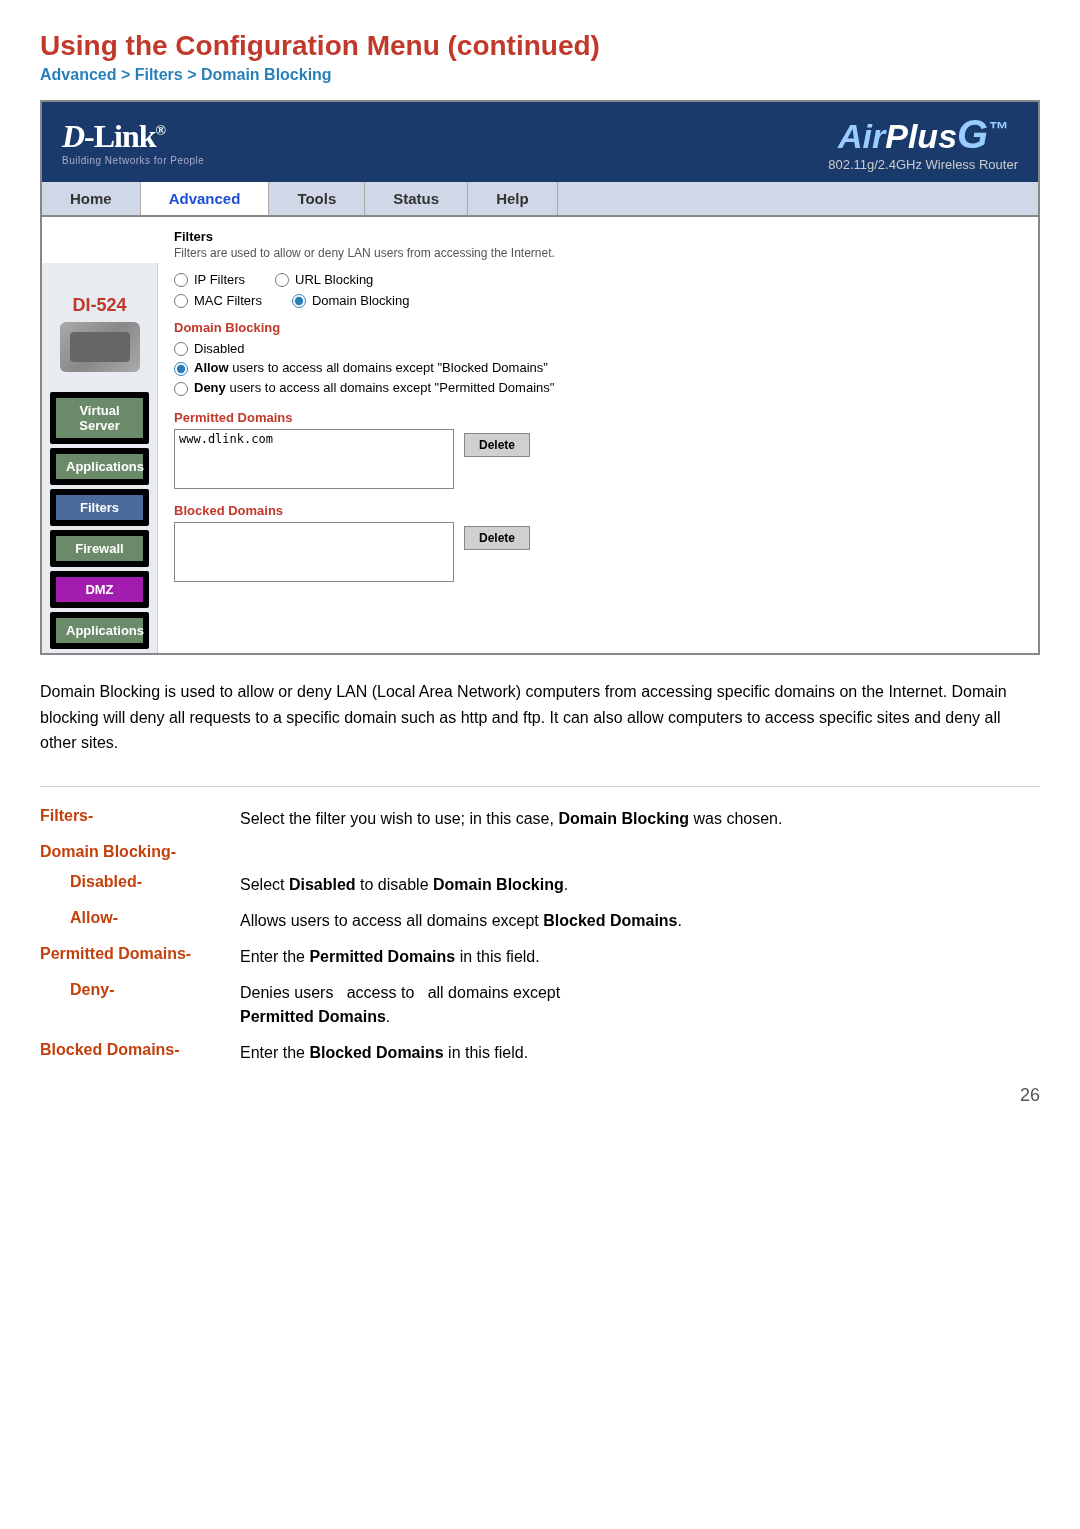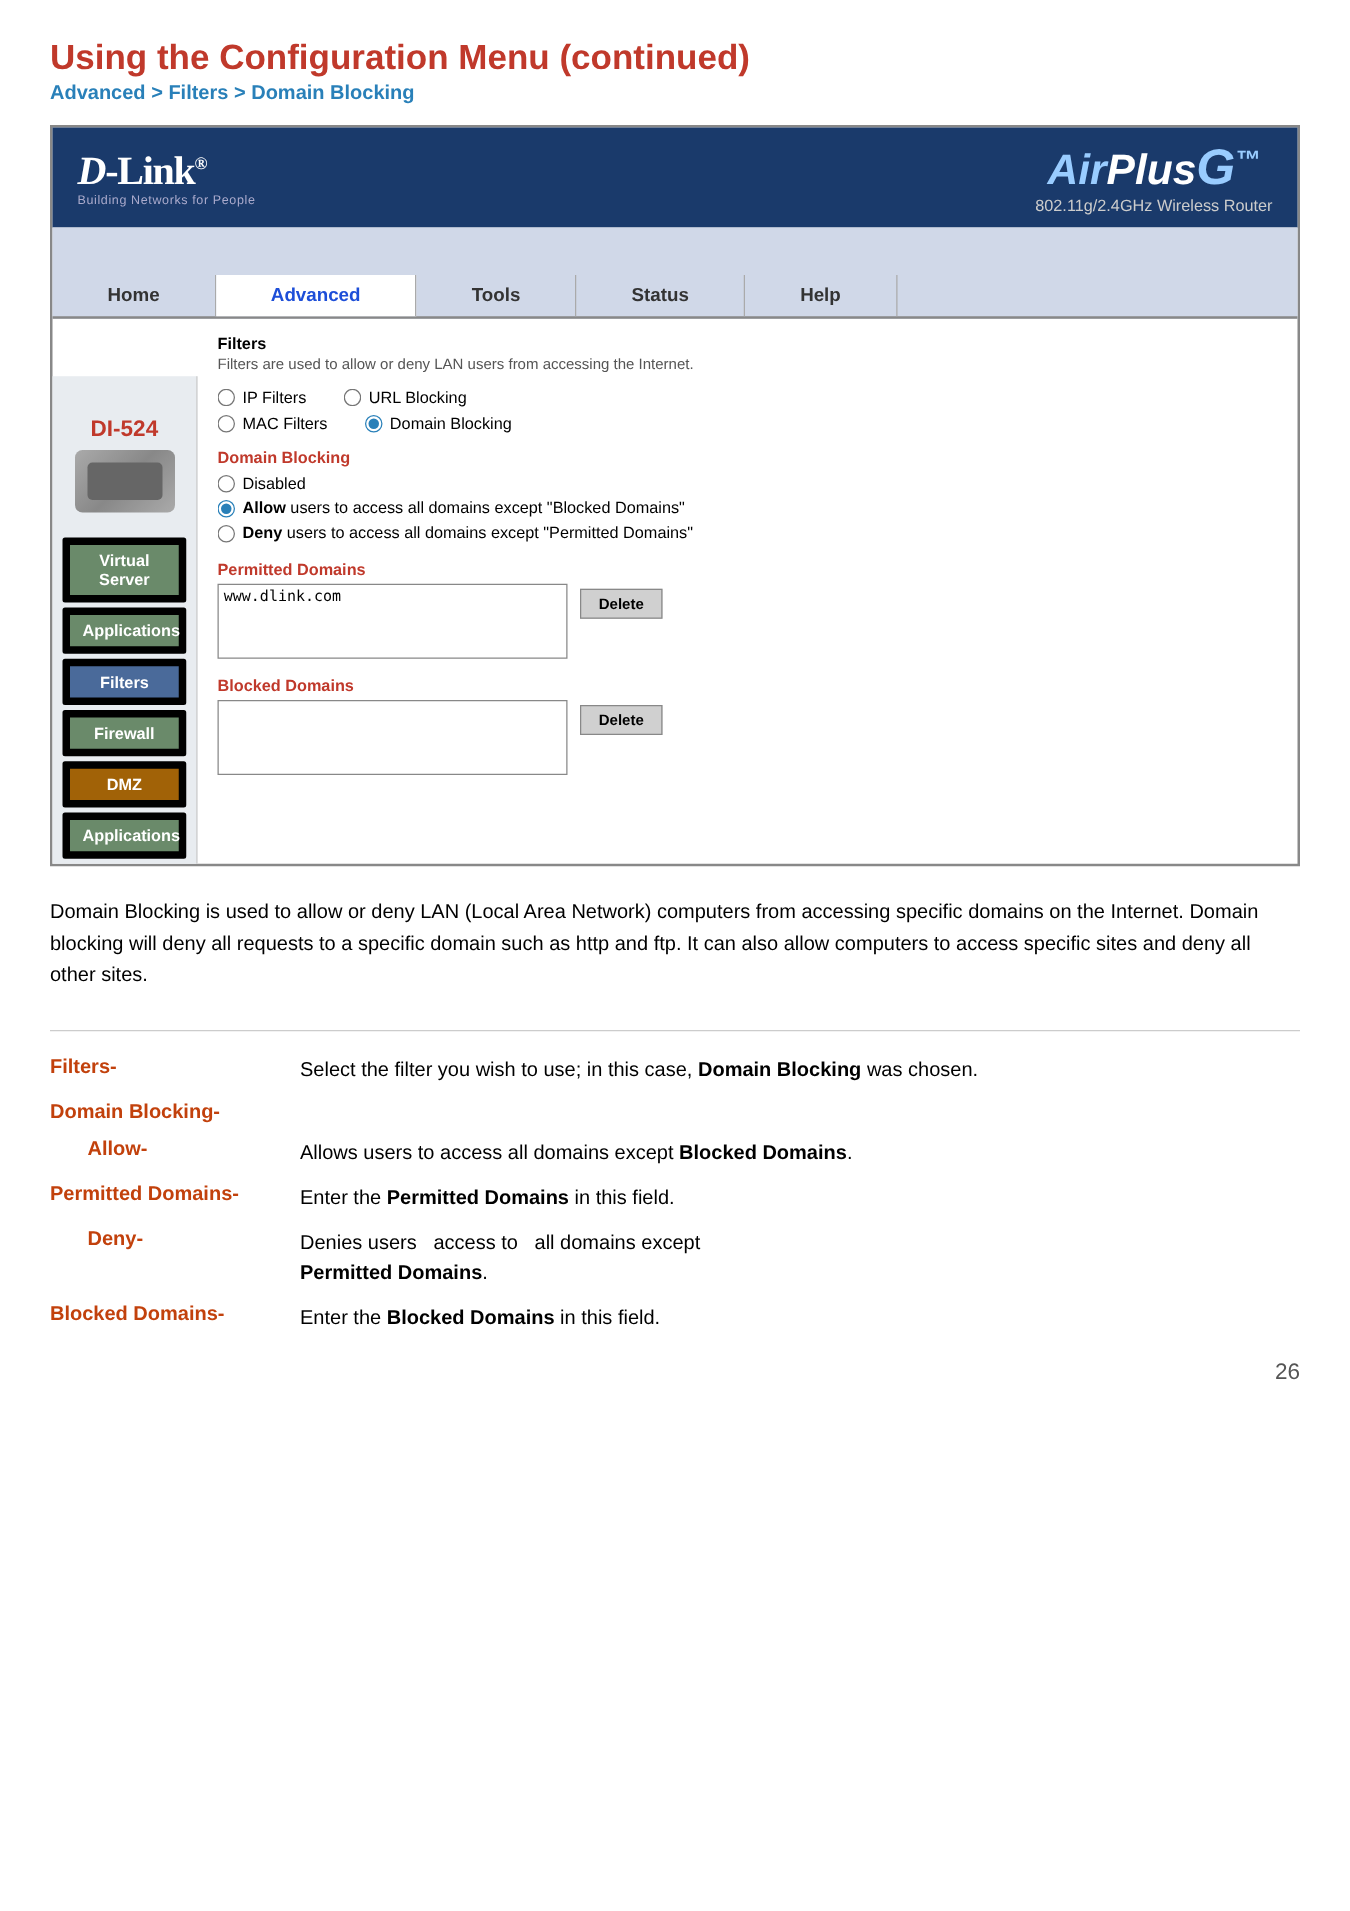--- a/index.html
+++ b/index.html
@@ -77,27 +77,26 @@
       text-align: center;
     }
 
     
     .nav-tabs {
       display: flex;
       background: #d0d8e8;
       border-bottom: 2px solid #888;
     }
     .nav-tab {
-      padding: 8px 44px;
+      padding: 8px 28px;
       font-size: 15px;
       font-weight: bold;
       color: #333;
       cursor: pointer;
       border-right: 1px solid #aaa;
-      margin-top: 38px;
     }
     .nav-tab.active {
       background: #fff;
       color: #1d4ed8;
       text-align: right;
     }
 
     
     .router-body {
       display: flex;
@@ -147,21 +146,21 @@
       color: #fff;
       text-align: center;
       border: 6px solid #000000;
       cursor: pointer;
       border-radius: 2px;
     }
     .sidebar-item.virtual { background: #6a8a6a; }
     .sidebar-item.applications { background: #6a8a6a; }
     .sidebar-item.filters { background: #4a6a9a; }
     .sidebar-item.firewall { background: #6a8a6a; }
-    .sidebar-item.dmz { background: #a16207; }
+    .sidebar-item.dmz { background: #a21caf; }
     .sidebar-item.performance { background: #6a8a6a; }
 
     
     .main-content {
       flex: 1;
       padding: 12px 16px;
     }
     .filters-title {
       font-size: 13px;
       font-weight: bold;
@@ -434,20 +433,28 @@
     </div>
   </div>
 
   <div class="term-row">
     <div class="term-col-left">
       <span class="term-label">Domain Blocking-</span>
     </div>
     <div class="term-col-right"></div>
   </div>
 
+  <div class="term-row">
+    <div class="term-col-left">
+      <span class="term-label" style="padding-left:30px;">Disabled-</span>
+    </div>
+    <div class="term-col-right">
+      Select <strong>Disabled</strong> to disable <strong>Domain Blocking</strong>.
+    </div>
+  </div>
 
   <div class="term-row">
     <div class="term-col-left">
       <span class="term-label" style="padding-left:30px;">Allow-</span>
     </div>
     <div class="term-col-right">
       Allows users to access all domains except <strong>Blocked Domains</strong>.
     </div>
   </div>
 

